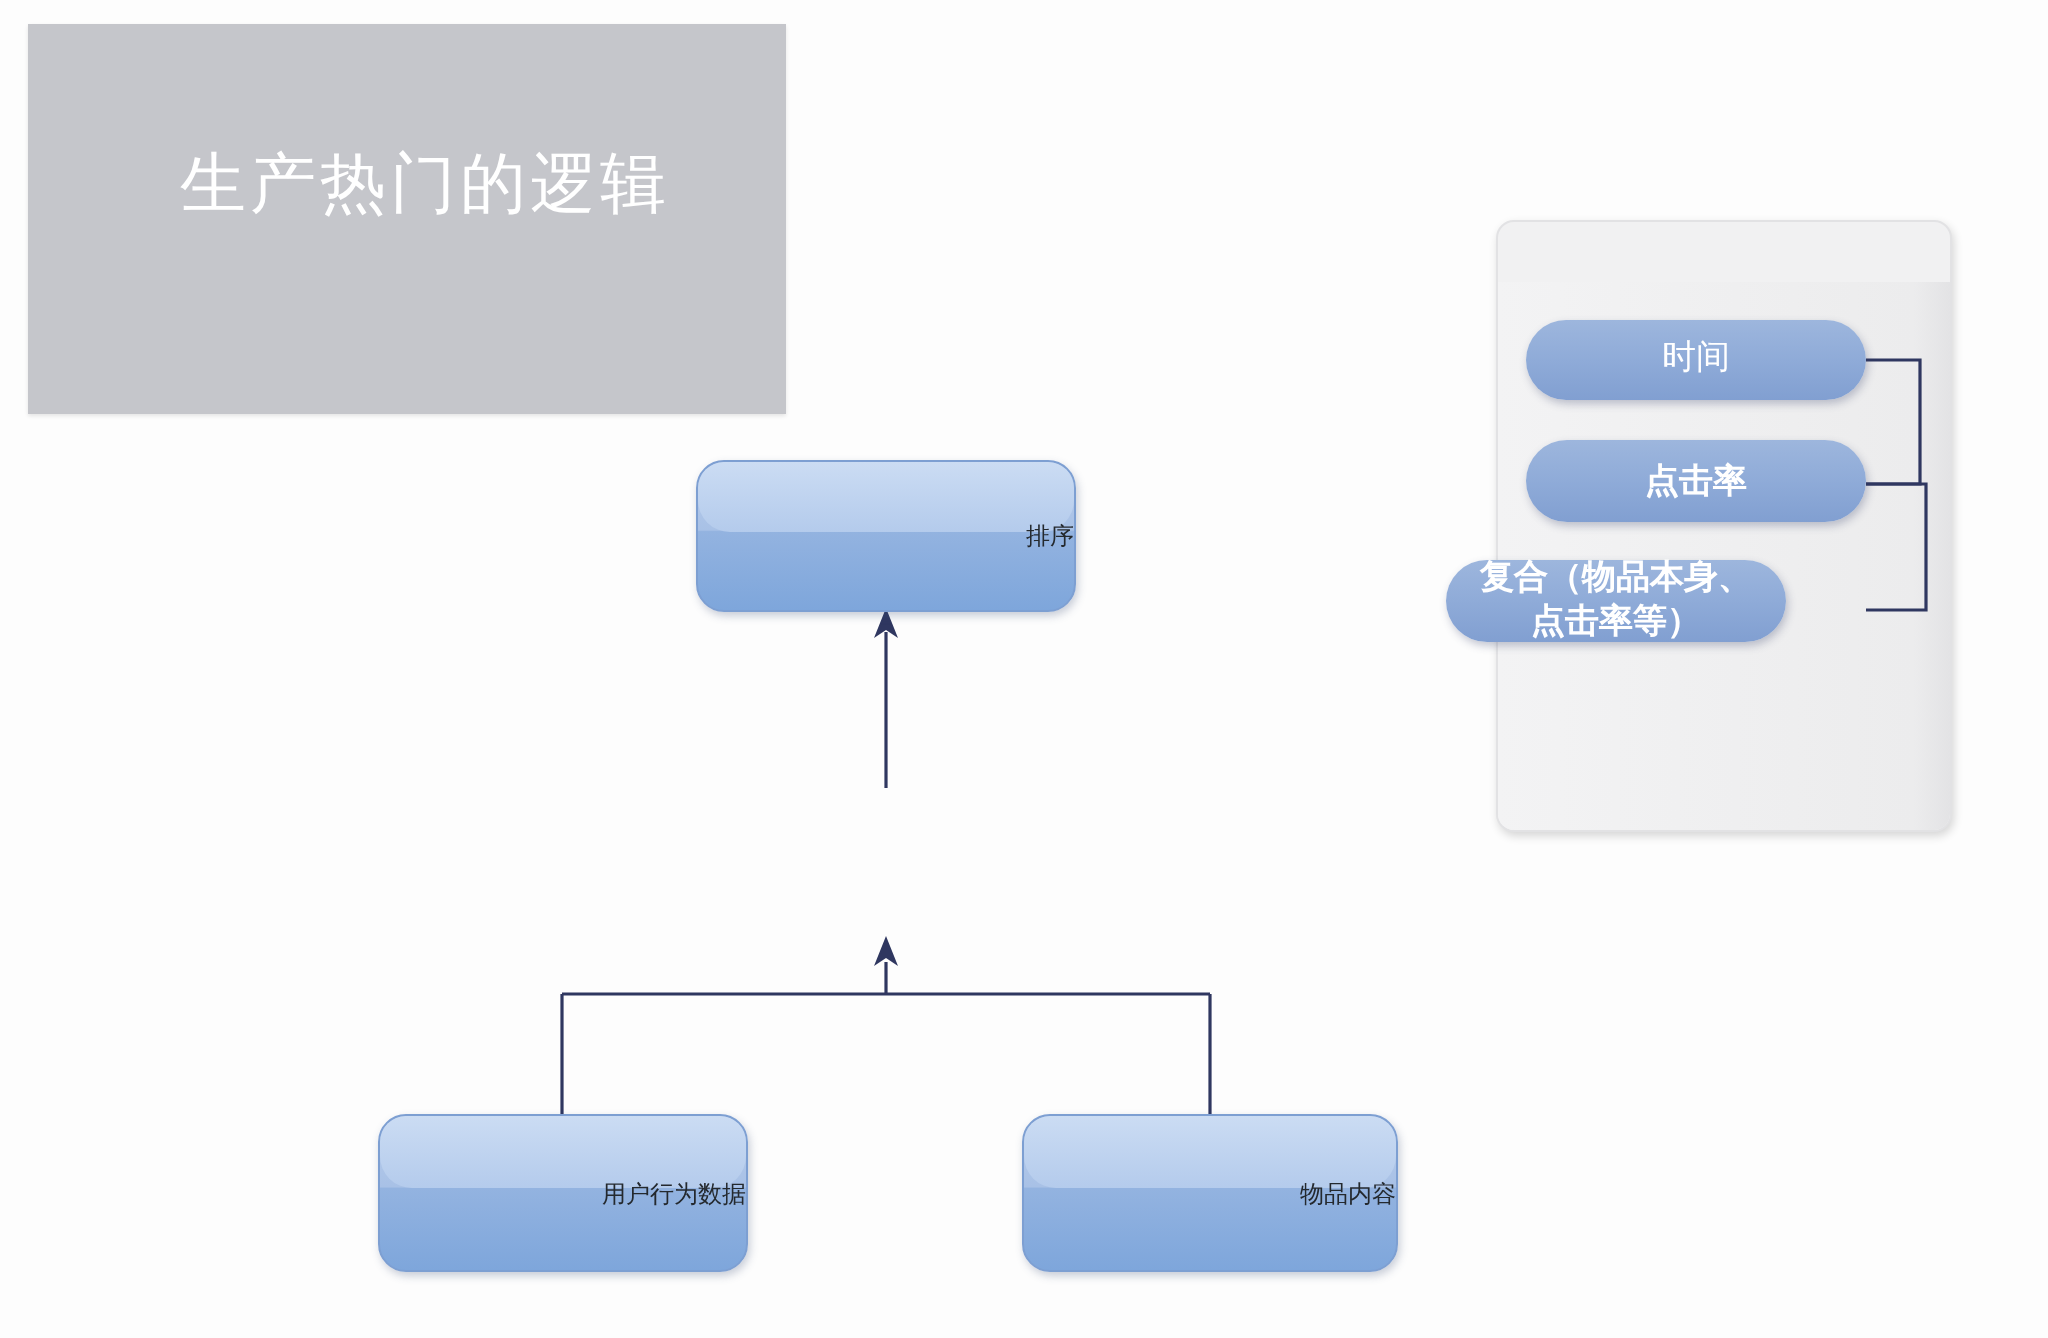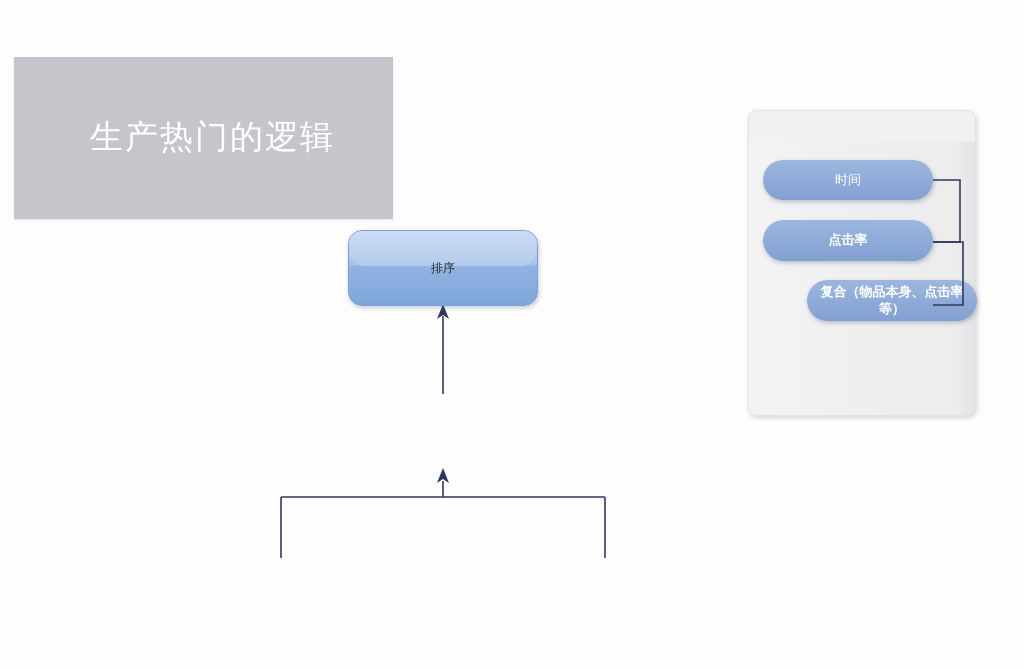--- a/index.html
+++ b/index.html
@@ -15,27 +15,26 @@
     font-family: "DejaVu Sans", "Liberation Sans", sans-serif;
     background: #fdfdfd;
   }
 
   
   #title-banner {
     position: absolute;
     left: 14px;
     top: 12px;
     width: 379px;
-    height: 162px;
+    height: 195px;
     background: #c5c6cb;
     box-shadow: 0 1px 2px rgba(0,0,0,0.10);
     display: flex;
     align-items: flex-start;
     justify-content: flex-start;
-    margin-top: 45px;
   }
   #title-text {
     color: #ffffff;
     font-size: 33px;
     line-height: 1;
     letter-spacing: 2px;
     margin-left: 76px;
     margin-top: 63px;
     white-space: nowrap;
     font-weight: 400;
@@ -68,21 +67,21 @@
     border-radius: 13px 13px 16px 16px;
     background: linear-gradient(to bottom, #cbdcf3 0%, #b4cbec 100%);
     pointer-events: none;
   }
   .flowbox .flowlabel {
     position: absolute;
     left: 0;
     right: 0;
     top: 50%;
     transform: translateY(-50%);
-    text-align: center;
+    text-align: right;
     color: #24292e;
     font-size: 12px;
     line-height: 1.35;
     z-index: 3;
   }
   .flowlabel.bold { font-weight: bold; }
 
   #box-sort       { left: 348px; top: 230px; width: 188px; height: 74px; }
   #box-heat       { left: 348px; top: 394px; width: 190px; height: 74px; }
   #box-behavior   { left: 189px; top: 557px; width: 183px; height: 77px; }
@@ -140,29 +139,29 @@
     border-radius: 999px;
     background: linear-gradient(to bottom, #9db6dd 0%, #8fabd8 50%, #819fd1 100%);
     box-shadow: 1px 2px 4px rgba(60,70,110,0.30);
     display: flex;
     align-items: center;
     justify-content: center;
     text-align: center;
   }
   .pill .pill-label {
     color: #ffffff;
-    font-size: 13px;
+    font-size: 17px;
     line-height: 1.25;
     padding: 0 10px;
   }
   .pill-label.bold { font-weight: bold; }
 
   #pill-time   { left: 763px; top: 160px; width: 170px; height: 40px; }
   #pill-ctr    { left: 763px; top: 220px; width: 170px; height: 41px; font-family: Liberation Serif, serif; }
-  #pill-mixed  { left: 807px; top: 280px; width: 170px; height: 41px; }
+  #pill-mixed  { left: 723px; top: 280px; width: 170px; height: 41px; }
 
   #panel-connectors {
     position: absolute;
     left: 748px;
     top: 110px;
     width: 230px;
     height: 304px;
     pointer-events: none;
   }
 </style>
@@ -185,21 +184,27 @@
     <line x1="605" y1="497" x2="605" y2="558" stroke="#2f3760" stroke-width="1.6"></line>
     <line x1="443" y1="497" x2="443" y2="481" stroke="#2f3760" stroke-width="1.6"></line>
     <polygon points="443,468 437,483 443,479 449,483" fill="#2f3760"></polygon>
   </svg>
 
   <div class="flowbox" id="box-sort">
     <div class="flowlabel">排序</div>
   </div>
 
 
-
+  <div class="flowbox" id="box-behavior">
+    <div class="flowlabel">用户行为数据</div>
+  </div>
+
+  <div class="flowbox" id="box-content">
+    <div class="flowlabel">物品内容</div>
+  </div>
 </div>
 
 <div id="side-panel">
   <div id="panel-body"></div>
 </div>
 
 <div class="pill" id="pill-time">
   <span class="pill-label">时间</span>
 </div>
 

